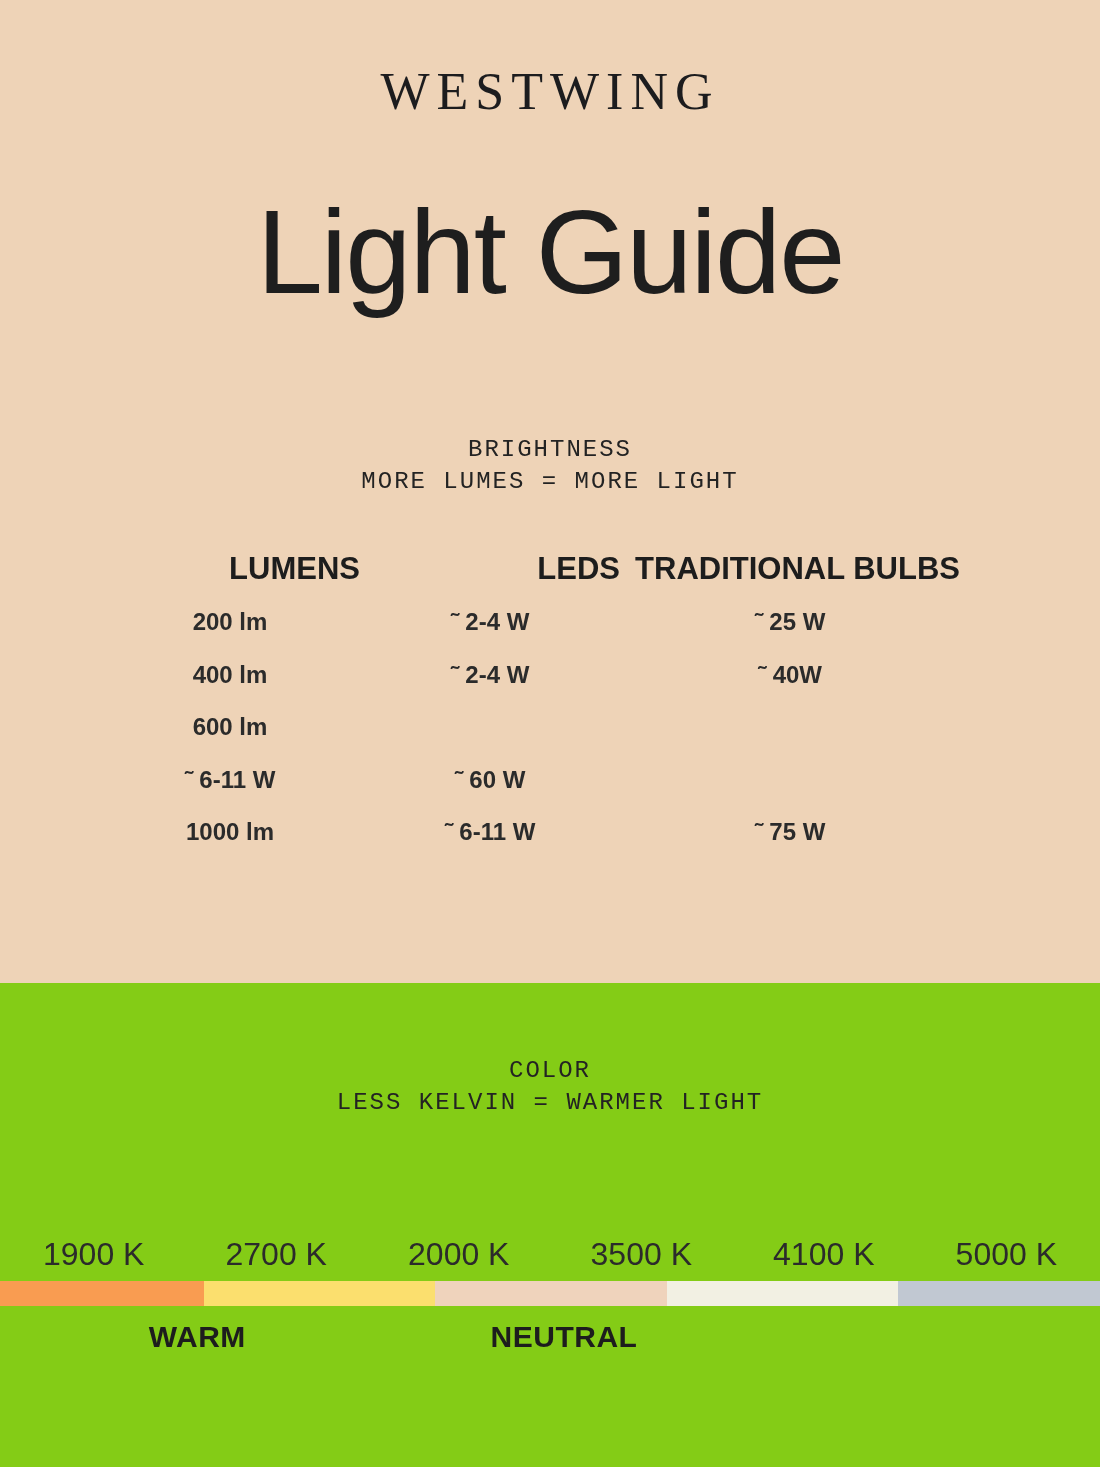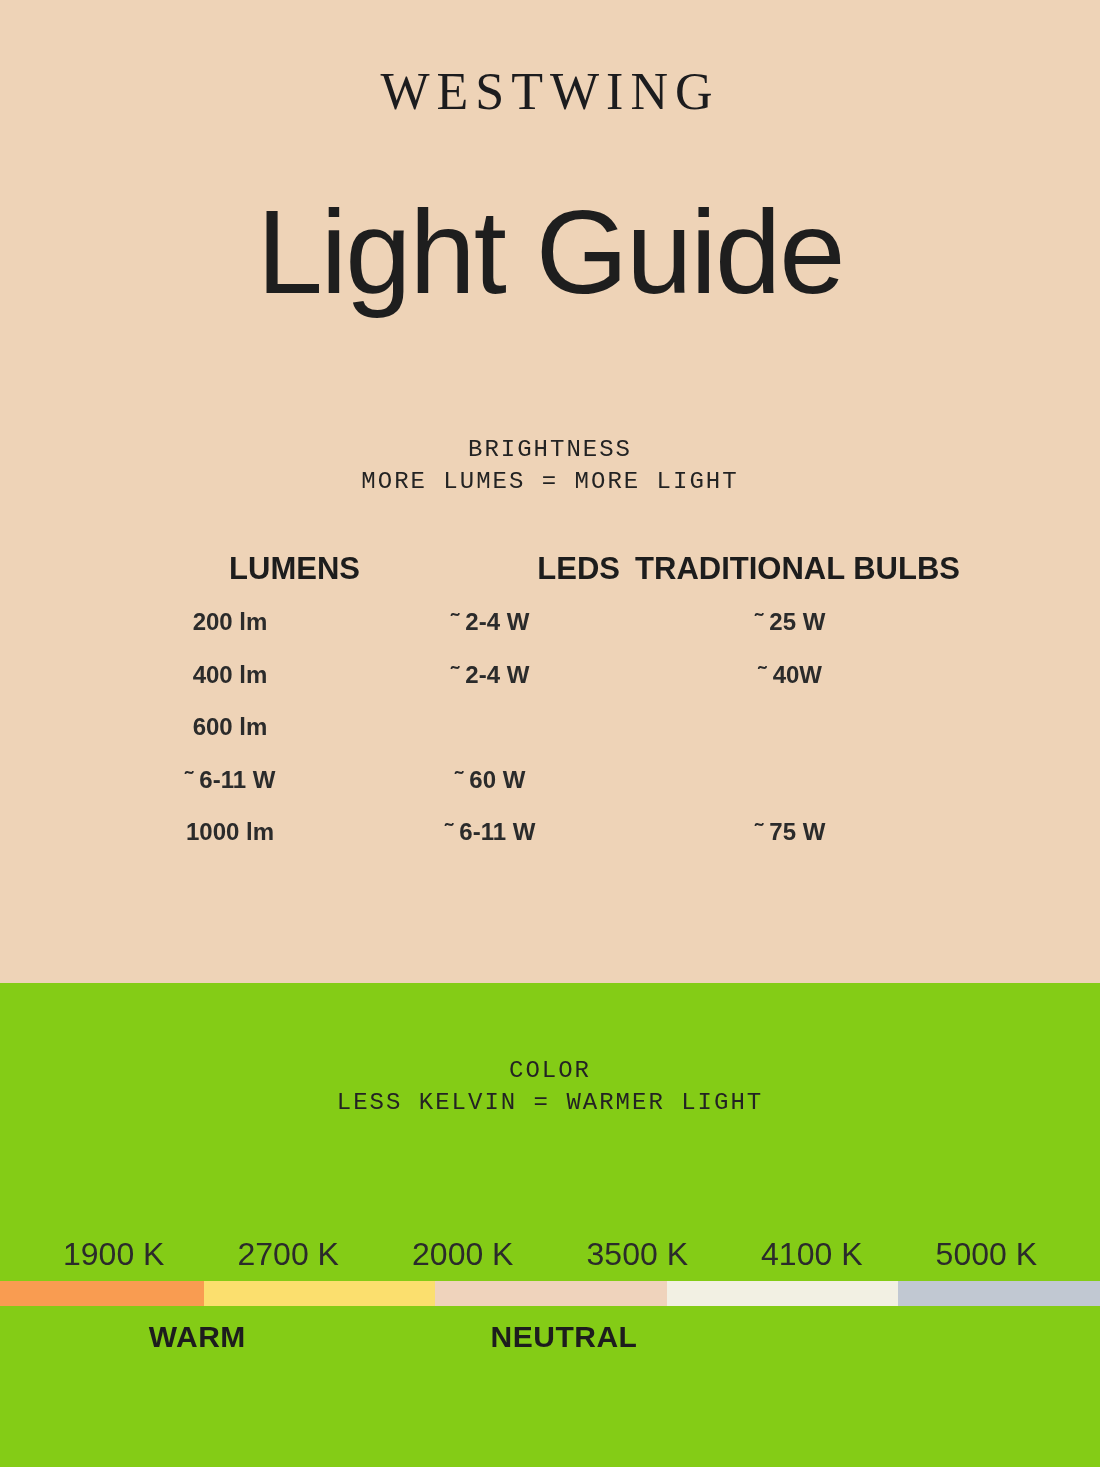--- a/index.html
+++ b/index.html
@@ -79,21 +79,21 @@
     color: #2b2b2b;
     line-height: 40px;
   }
 
   .kelvin-row {
     position: absolute;
     top: 1236px;
     left: 0;
     width: 1100px;
     box-sizing: border-box;
-    padding: 0 63px;
+    padding: 0 43px;
     display: flex;
     justify-content: space-between;
     font-size: 32px;
     color: #2b2b2b;
   }
   .kelvin-bar {
     position: absolute;
     top: 1281px;
     left: 0;
     width: 1100px;

